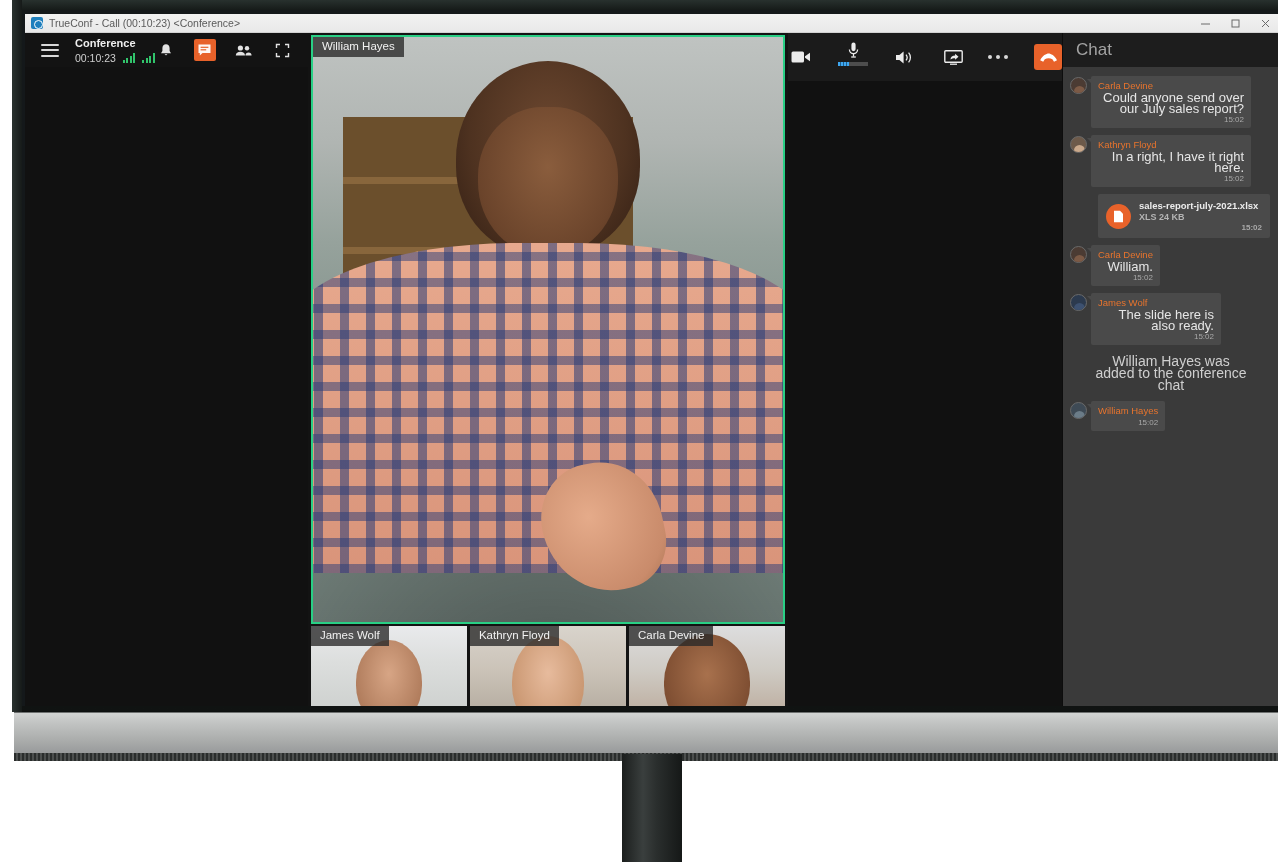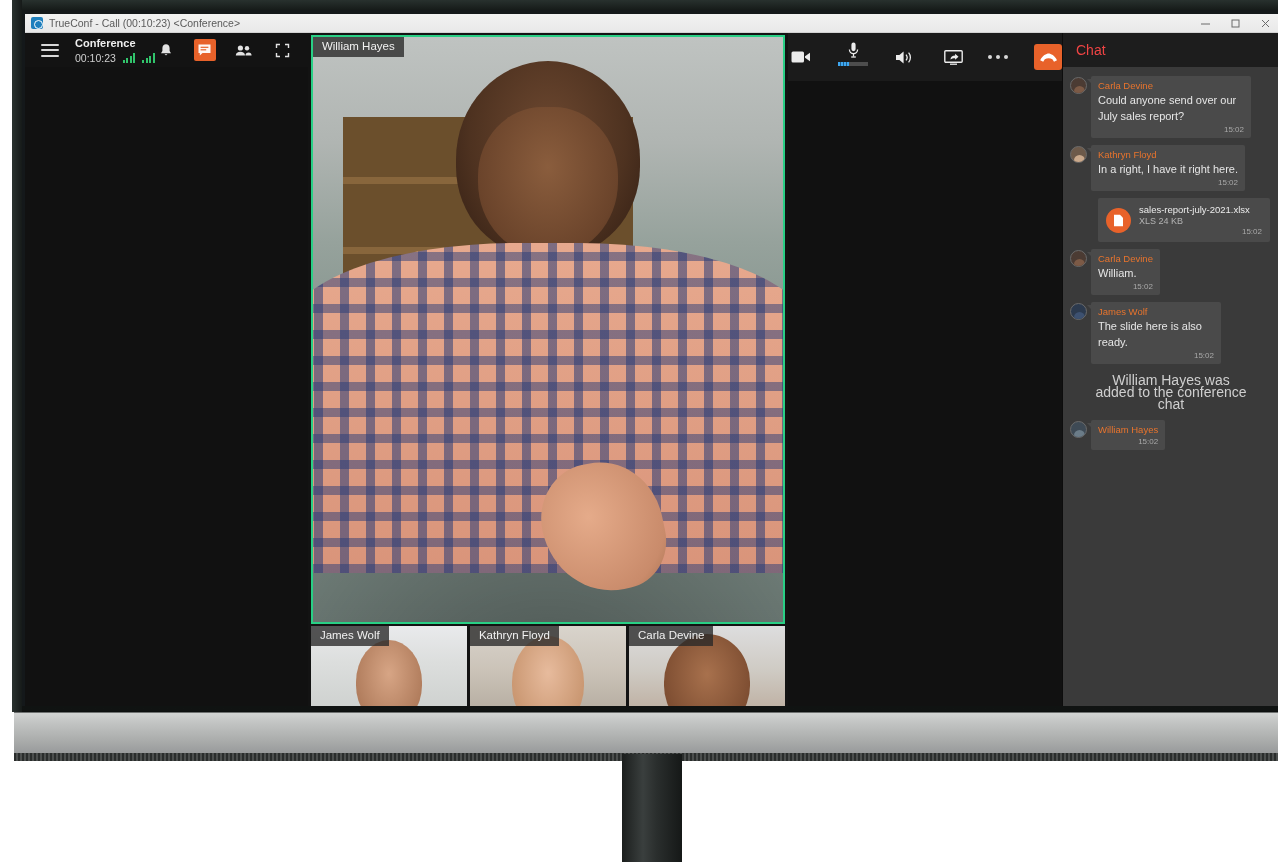--- a/index.html
+++ b/index.html
@@ -189,49 +189,49 @@
   .hangup { width:28px; height:26px; background:#e8622a; border-radius:3px;
     display:flex; align-items:center; justify-content:center; cursor:pointer; margin-left:4px;}
 
   
   .chat {
     width: 218px; flex: 0 0 218px; background:#3a3a3a; display:flex; flex-direction:column;
     border-left:1px solid #0d0d0d;
   }
   .chat-head { height:34px; flex:0 0 34px; background:#1d1d1d; display:flex; align-items:center;
     padding-left:13px; }
-  .chat-title { font-size:14px; color:#ef4444; }
+  .chat-title { font-size:17px; color:#a3a3a3; }
   .chat-msgs { flex:1; overflow:hidden; padding:9px 8px 6px 7px; display:flex;
      flex-direction:column; gap:7px; background:#3a3a3a;}
 
   .msg { display:flex; align-items:flex-start; gap:0px; }
   .avatar { width:17px; height:17px; border-radius:50%; flex:0 0 17px; margin-top:1px;
     border:1px solid #6a6a6a; background:#5c5349; overflow:hidden; position:relative;}
   .avatar::after{content:""; position:absolute; left:3px; top:8px; width:11px; height:11px;
     border-radius:50% 50% 0 0; background:#8a7a68;}
   .avatar.a-carla { background:#4b3b33;} .avatar.a-carla::after{background:#7c5a46;}
   .avatar.a-kathryn { background:#6d5a4a;} .avatar.a-kathryn::after{background:#caa98c;}
   .avatar.a-james { background:#2c3a4e;} .avatar.a-james::after{background:#3d5170;}
   .avatar.a-william { background:#3e4a55;} .avatar.a-william::after{background:#6b7c88;}
 
   .bubble { background:#4a4a4a; border-radius:2px; padding:4px 7px 3px 7px;
     max-width: 160px; position:relative; margin-left:4px; }
   .bubble::before{
     content:""; position:absolute; left:-4px; top:3px; width:0; height:0;
     border-top: 4px solid #4a4a4a; border-left: 4px solid transparent;
   }
   .sender { font-size:9.5px; color:#e8742d; line-height:12px; }
-  .mtext { font-size:11px; color:#e6e6e6; line-height:16px; word-wrap:break-word;}
+  .mtext { font-size:13px; color:#e6e6e6; line-height:11px; word-wrap:break-word;text-align:right;}
   .mtime { font-size:8px; color:#a9a9a9; text-align:right; line-height:10px; margin-top:1px;}
 
   .file-msg { display:flex; align-items:center; gap:8px; margin-left:28px;
     background:#4a4a4a; border-radius:2px; padding:6px 8px 5px 8px; max-width:172px;}
   .file-icon { width:25px; height:25px; border-radius:50%; background:#e8622a;
     display:flex; align-items:center; justify-content:center; flex:0 0 25px;}
-  .file-meta { display:flex; flex-direction:column; min-width:0; flex:1;}
+  .file-meta { display:flex; flex-direction:column; min-width:0; flex:1;font-weight:bold;}
   .file-name { font-size:9.5px; color:#ececec; line-height:12px; white-space:nowrap;
     overflow:hidden; text-overflow:ellipsis;}
   .file-size { font-size:9px; color:#b4b4b4; line-height:11px;}
   .file-time { font-size:8px; color:#a9a9a9; text-align:right; line-height:10px;}
 
   .system-msg { font-size:14px; color:#cfcfcf; text-align:center; line-height:12px;
     padding: 3px 22px; }
 
   .chat-input-row { height:44px; flex:0 0 44px; background:#1d1d1d; display:flex;
     align-items:center; padding: 0 7px 0 9px; gap:7px;}

